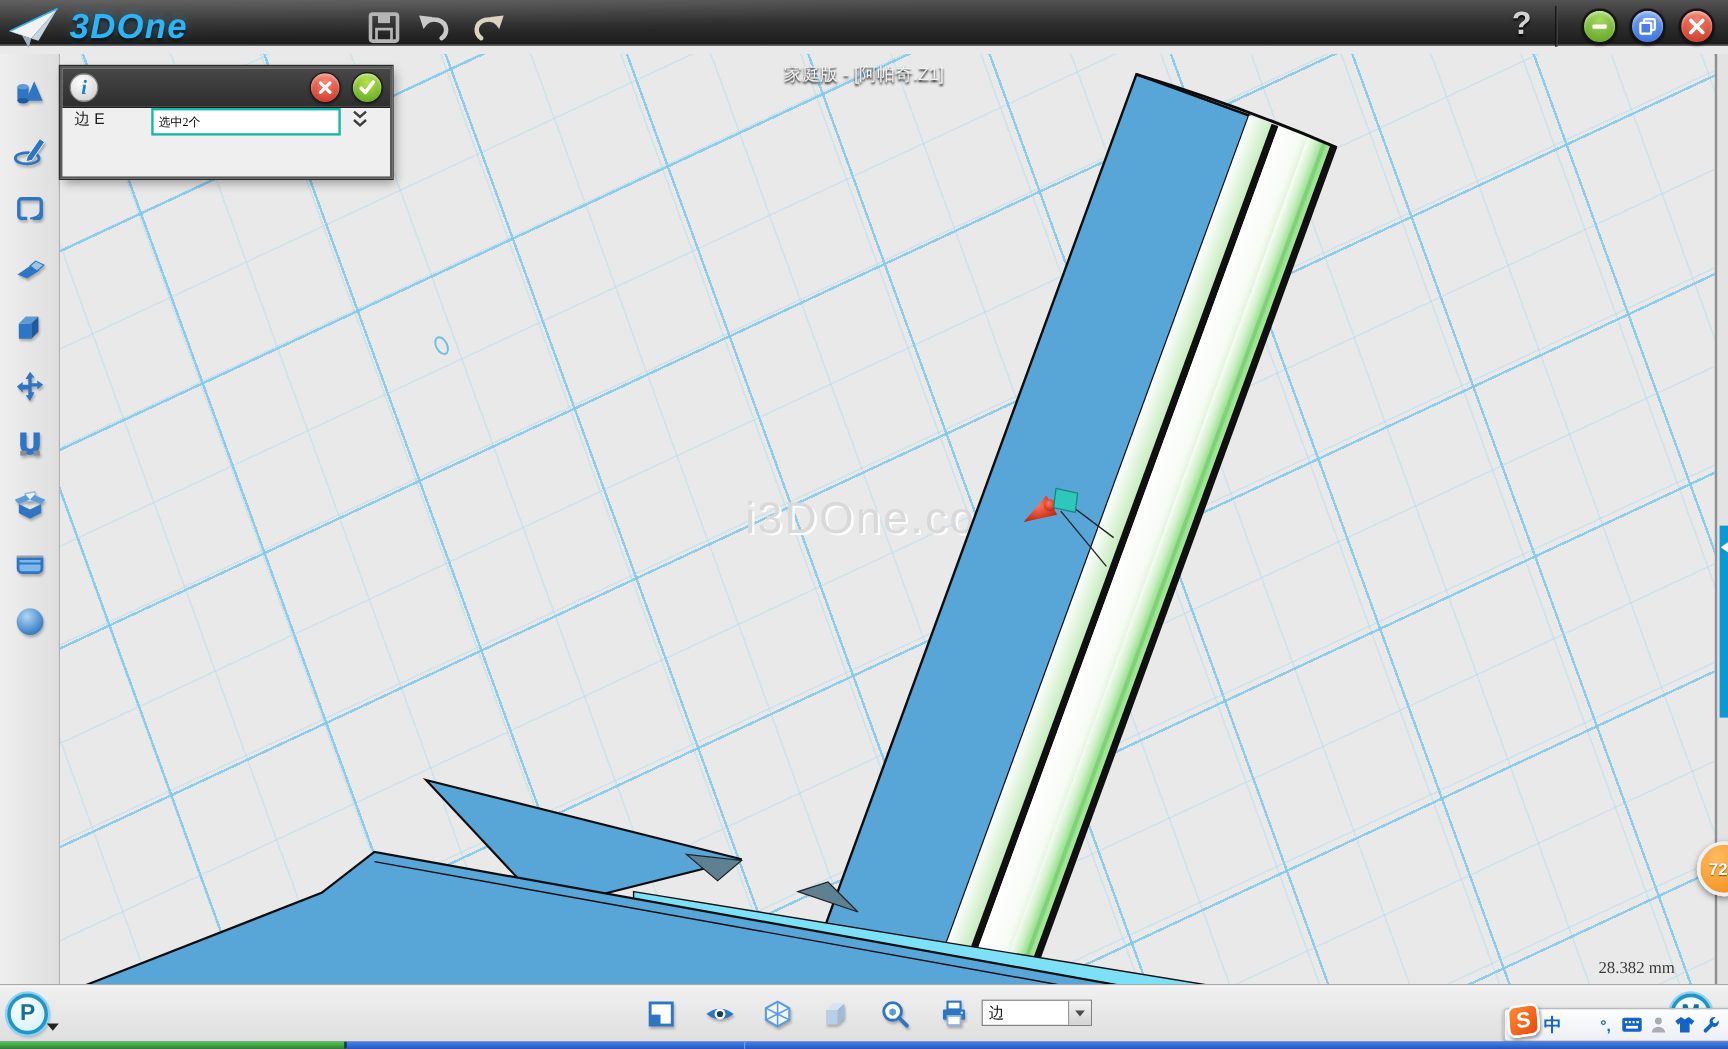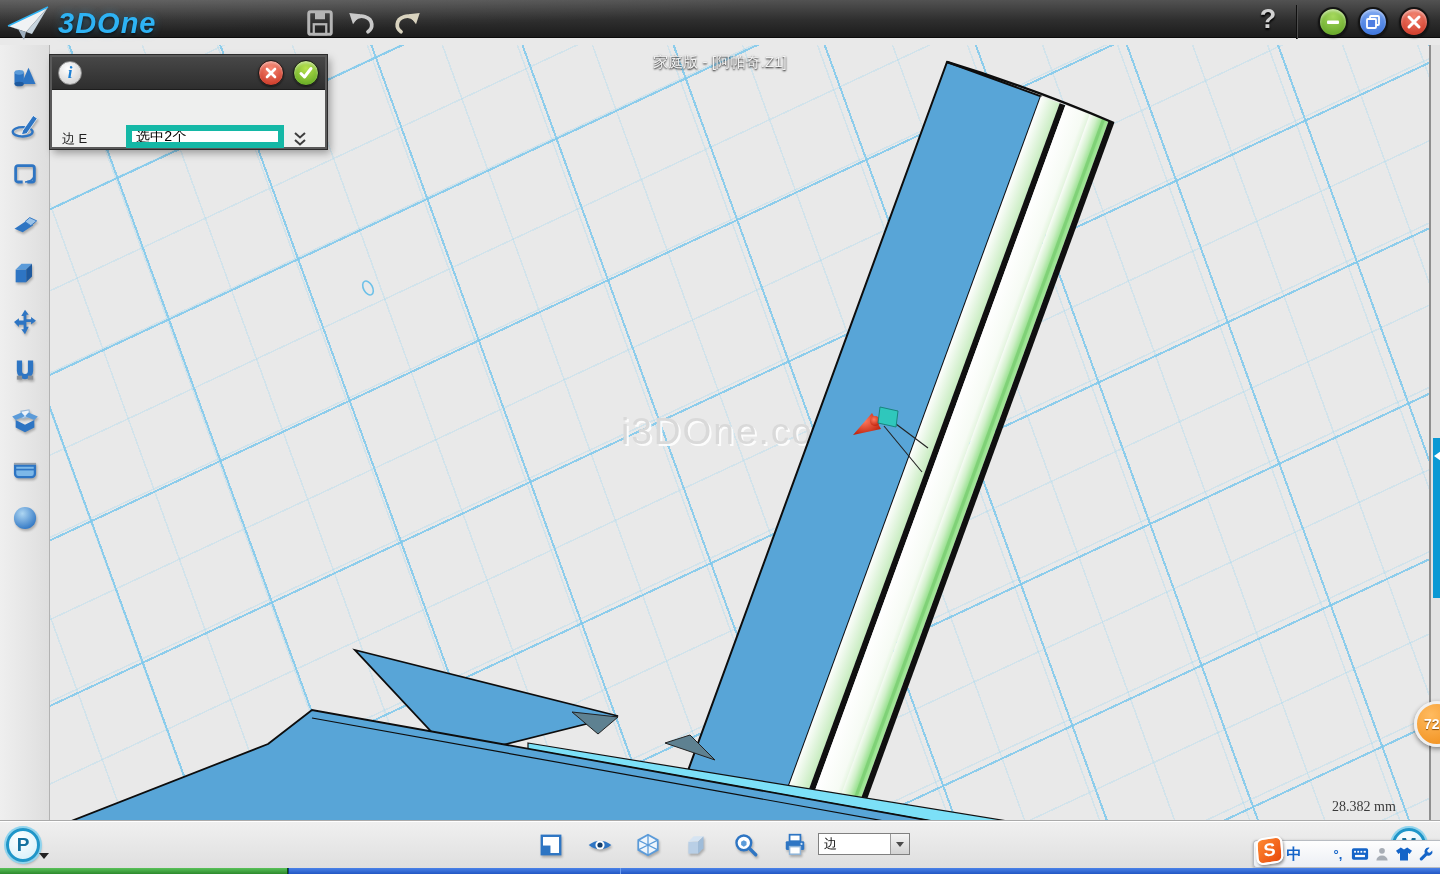--- a/index.html
+++ b/index.html
@@ -58,24 +58,24 @@
     display:flex; align-items:center; padding:0 6px; border-bottom:1px solid #1d1d1d; }
   .info-icon { width:24px; height:24px; border-radius:50%;
     background:radial-gradient(circle at 40% 30%, #ffffff, #c9c9c9); border:1px solid #8d8d8d;
     color:#1b7fd4; font-family:"Liberation Serif",serif; font-style:italic; font-weight:bold;
     font-size:17px; display:flex; align-items:center; justify-content:center; }
   .dlg-btn { width:26px; height:26px; border-radius:50%; border:1px solid #1a1a1a;
     display:flex; align-items:center; justify-content:center; cursor:pointer; margin-left:9px;
     box-shadow:inset 0 2px 3px rgba(255,255,255,.5), 0 1px 2px rgba(0,0,0,.5); }
   .dlg-cancel { margin-left:auto; background:radial-gradient(circle at 50% 30%, #f88a76, #c42a18); }
   .dlg-ok { background:radial-gradient(circle at 50% 30%, #b8e24e, #55a01c); }
-  .dialog-body { height:58px; display:flex; align-items:flex-end; padding:0 10px;border-radius:22px; }
+  .dialog-body { height:58px; display:flex; align-items:flex-start; padding:0 10px;border-radius:22px; }
   .field-label { font-size:13px; color:#1e1e1e; width:64px; }
-  .field-input { width:158px; height:23px; border:6px solid #14b8a6; background:#fff;
-    font-size:14px; padding:0 4px; outline:none; font-family:Liberation Mono, monospace; }
+  .field-input { width:158px; height:23px; border:2px solid #14b8a6; background:#fff;
+    font-size:10px; padding:0 4px; outline:none; font-family:Liberation Serif, serif; }
   .expand-btn { margin-left:8px; cursor:pointer; display:flex; }
 
   
   .right-rail { position:absolute; left:1429px; top:45px; width:11px; height:775px;
     background:#e3e3e3; border-left:2px solid #8f8f8f; z-index:15; }
   .side-tab { position:absolute; left:2px; top:393px; width:9px; height:160px; background:#0b99d4; cursor:pointer; }
   .side-tab .tri { width:0; height:0; border-top:5px solid transparent; border-bottom:5px solid transparent;
     border-right:7px solid #fff; margin:13px 0 0 1px; }
   .float-badge { position:absolute; left:1414px; top:701px; width:46px; height:46px; border-radius:50%;
     background:radial-gradient(circle at 35% 28%, #ffbb60, #ef8a14); border:3px solid #f0f0f0;

